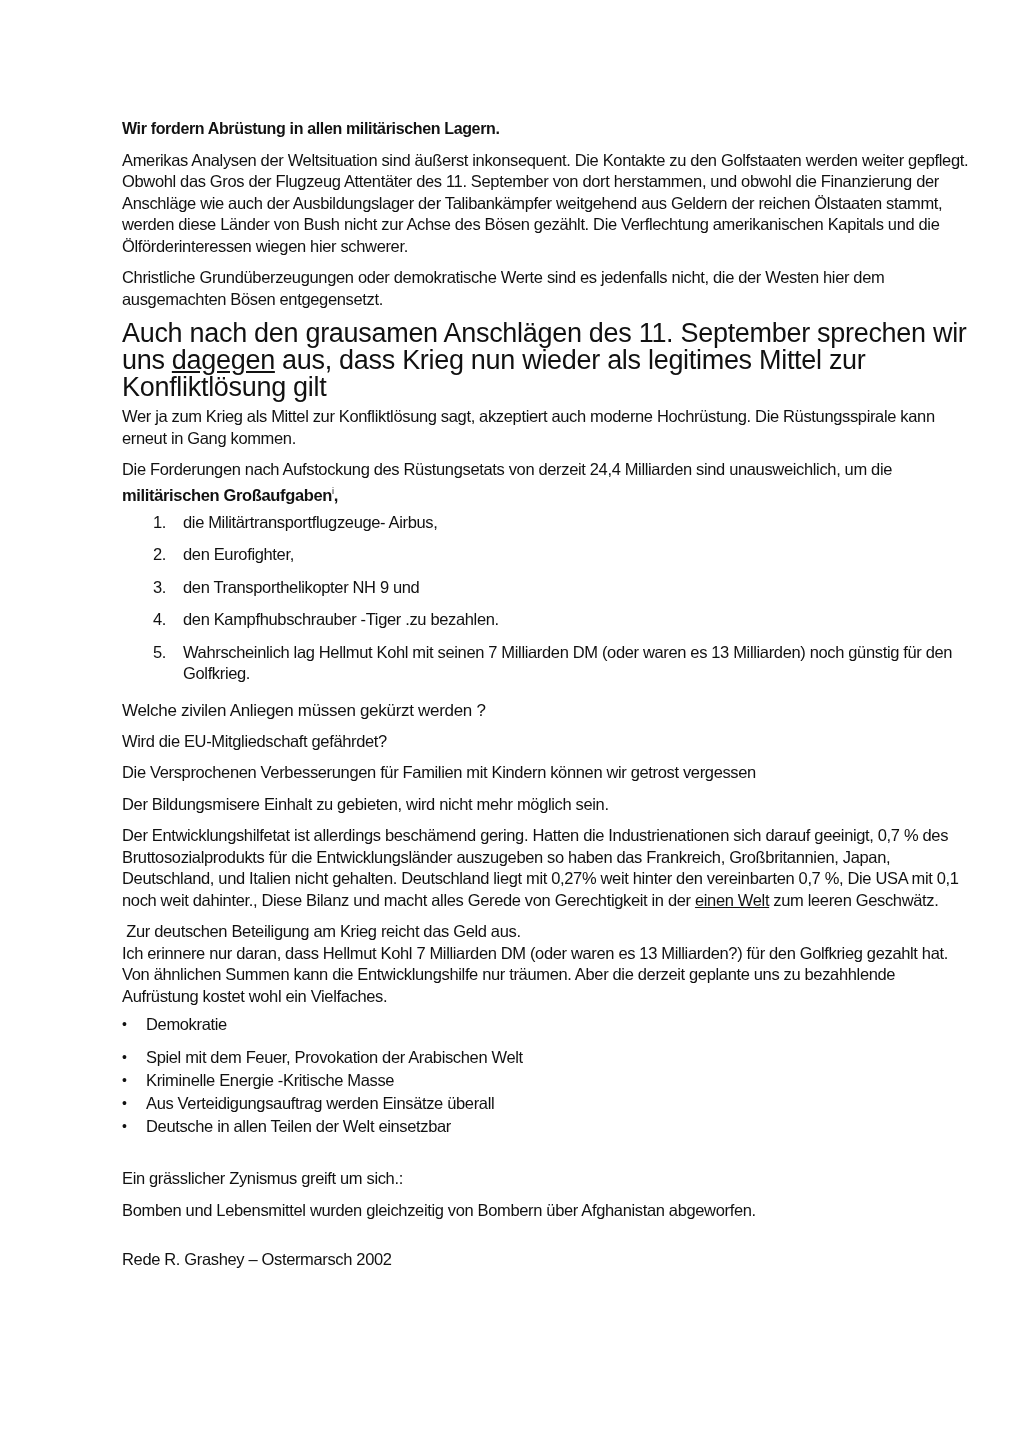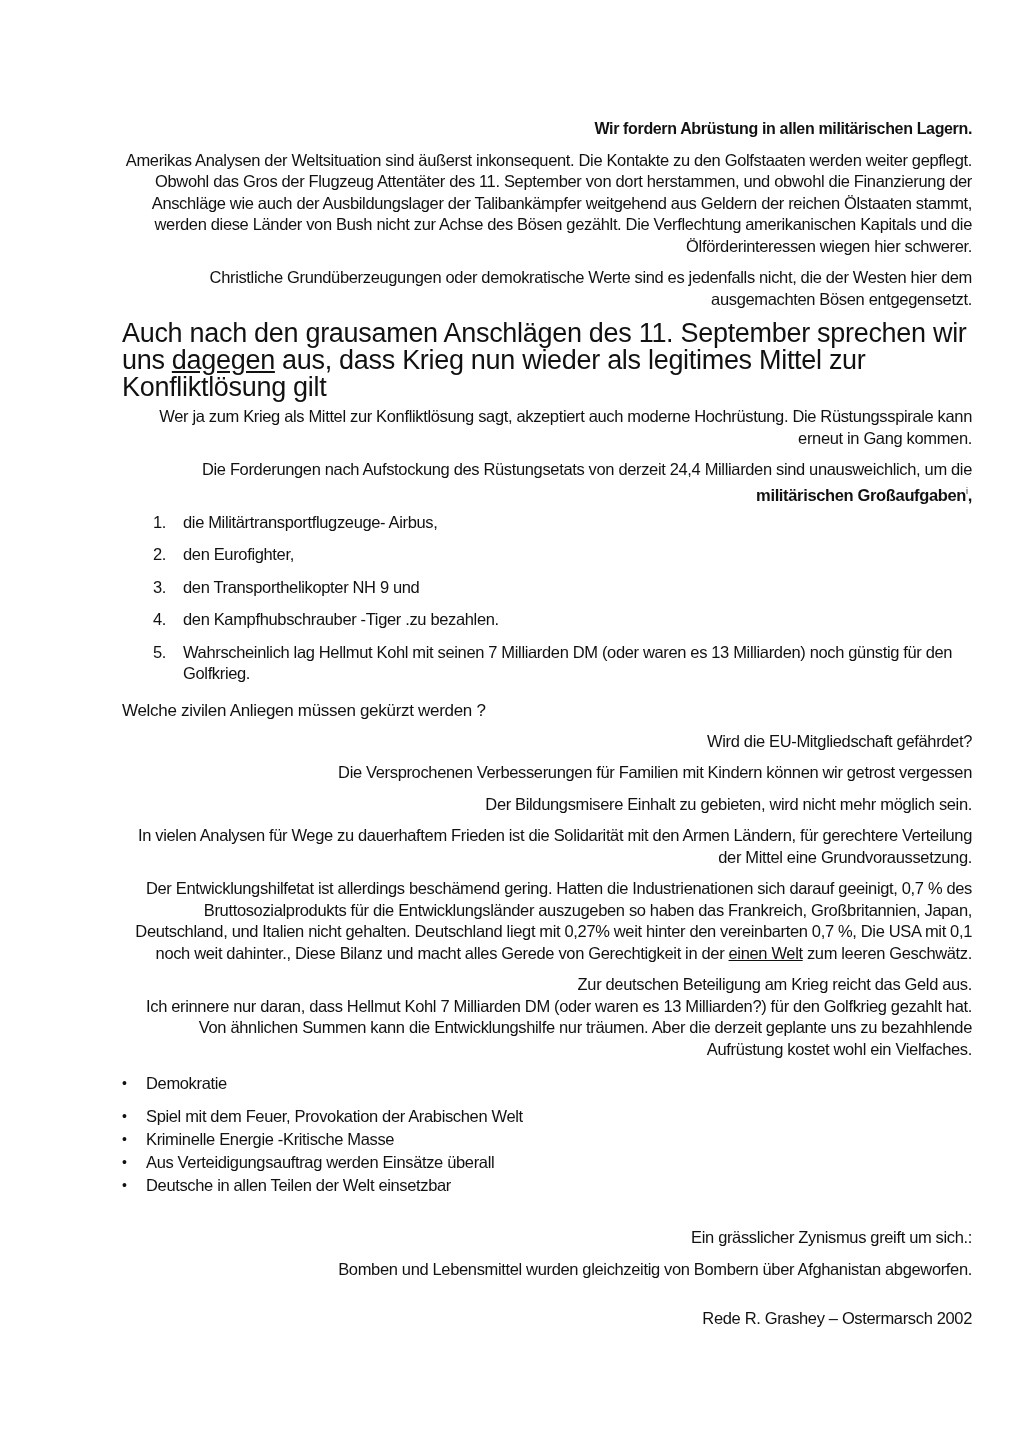--- a/index.html
+++ b/index.html
@@ -1,21 +1,21 @@
 <!DOCTYPE html>
 <html><head>
   <meta charset="utf-8">
   <style>
     html, body { margin: 0; padding: 0; background: #ffffff; }
     body {
       width: 1024px; height: 1448px; position: relative; overflow: hidden;
       font-family: "Liberation Sans", sans-serif; color: #111111;
     }
     .page { position: absolute; left: 122px; top: 118px; width: 850px; }
-    p { margin: 0; font-size: 16.5px; line-height: 21.5px; letter-spacing: -0.35px; text-align: right; }
+    p { margin: 0; font-size: 16.5px; line-height: 21.5px; letter-spacing: -0.35px; }
     .h-bold { font-weight: bold; font-size: 16px; margin-bottom: 10px; }
     .mb { margin-bottom: 10px; }
     .h-large { font-size: 27px; line-height: 27px; letter-spacing: -0.3px; margin: 0 0 5px 0; font-weight: normal; }
     .h-large2 { font-size: 17px; line-height: 27px; letter-spacing: -0.3px; margin: 12px 0 7px 0; font-weight: normal; }
     u { text-decoration: underline; }
     ol.num { margin: 6px 0 0 0; padding: 0; list-style: none; }
     ol.num li { display: flex; font-size: 16.5px; line-height: 21.5px; letter-spacing: -0.35px; margin-bottom: 11px; }
     ol.num li .n { width: 61px; text-align: right; padding-right: 0; box-sizing: border-box; }
     ol.num li .n span { display: inline-block; width: 30px; text-align: left; }
     ol.num li .t { flex: 1; }
@@ -66,28 +66,27 @@
         <span class="n"><span>5.</span></span>
         <span class="t">Wahrscheinlich lag Hellmut Kohl mit seinen 7 Milliarden DM (oder waren es 13 Milliarden) noch günstig für den Golfkrieg.</span>
       </li>
   </ol>
 
   <h2 class="h-large2">Welche zivilen Anliegen müssen gekürzt werden ?</h2>
 
   <p class="mb">Wird die EU-Mitgliedschaft gefährdet?</p>
   <p class="mb">Die Versprochenen Verbesserungen für Familien mit Kindern können wir getrost vergessen</p>
   <p class="mb">Der Bildungsmisere Einhalt zu gebieten, wird nicht mehr möglich sein.</p>
-  <p class="mb">In vielen Analysen für Wege zu dauerhaftem Frieden ist die Solidarität mit den Armen Ländern, für gerechtere Verteilung der Mittel eine Grundvoraussetzung.</p>
 
   <p class="mb">
     <span>Der Entwicklungshilfetat ist allerdings beschämend gering. Hatten die Industrienationen sich darauf geeinigt, 0,7 % des Bruttosozialprodukts für die Entwicklungsländer auszugeben so haben das Frankreich, Großbritannien, Japan,  Deutschland, und Italien nicht gehalten. Deutschland liegt mit 0,27% weit hinter den vereinbarten 0,7 %, Die USA mit 0,1 noch weit dahinter., Diese Bilanz und macht alles Gerede von Gerechtigkeit in der </span><u>einen Welt</u><span> zum leeren Geschwätz.</span>
   </p>
 
   <p style="white-space:pre-wrap;"> Zur deutschen Beteiligung am Krieg reicht das Geld aus.</p>
-  <p class="mb" style="margin-bottom:12px">Ich erinnere nur daran, dass Hellmut Kohl 7 Milliarden DM  (oder waren es 13 Milliarden?) für den Golfkrieg gezahlt hat. Von ähnlichen Summen kann die Entwicklungshilfe nur träumen. Aber die derzeit geplante uns zu bezahhlende Aufrüstung kostet wohl ein Vielfaches.</p>
+  <p class="mb" style="margin-bottom:6px">Ich erinnere nur daran, dass Hellmut Kohl 7 Milliarden DM  (oder waren es 13 Milliarden?) für den Golfkrieg gezahlt hat. Von ähnlichen Summen kann die Entwicklungshilfe nur träumen. Aber die derzeit geplante uns zu bezahhlende Aufrüstung kostet wohl ein Vielfaches.</p>
 
   <ul class="bul" style="margin-bottom:10px">
     <li>
         <span class="b">•</span>
         <span>Demokratie</span>
       </li>
   </ul>
 
   <ul class="bul" style="margin-bottom:30px">
     <li>

